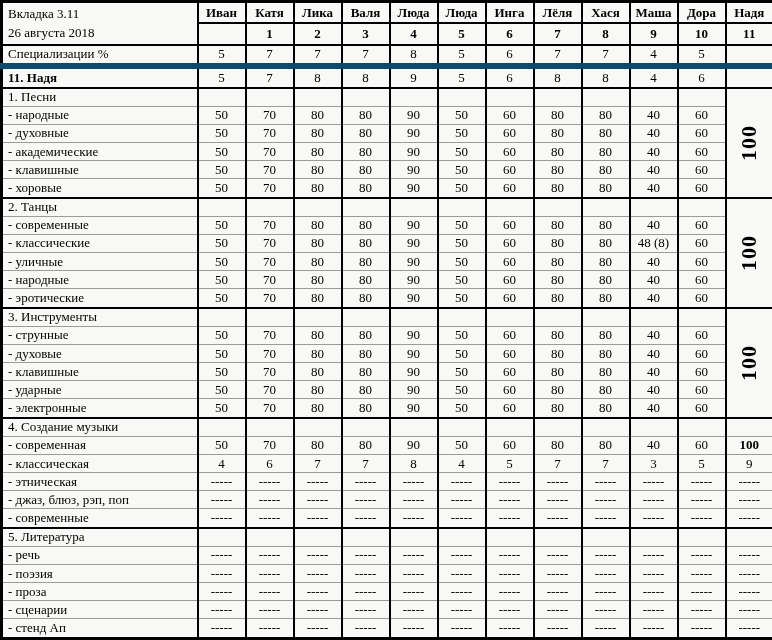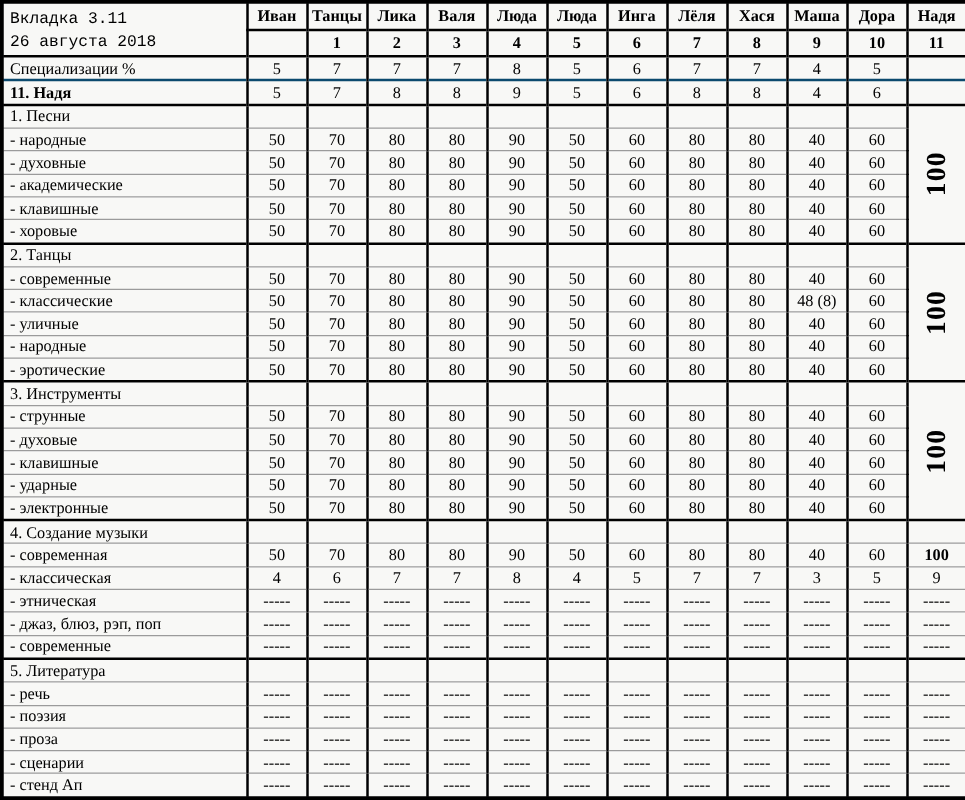--- a/index.html
+++ b/index.html
@@ -21,22 +21,22 @@
     height:15px;
     overflow:hidden;
     white-space:nowrap;
     vertical-align:middle;
   }
   td.lbl { text-align:left; padding-left:5px; }
   td.val { text-align:center; padding:0 1px; }
   .bold { font-weight:bold; }
   tr.tt td { border-top:2px solid #000; }      
   tr.tn td { border-top:1px solid #9b9b9b; }   
-  tr.tm td { border-top:2px solid #0c4a6e; }   
-  td.title-cell div { line-height:19px;font-family:Liberation Mono, monospace; }
+  tr.tm td { border-top:6px solid #0c4a6e; }   
+  td.title-cell div { line-height:19px; }
   td.nadya-merge { text-align:center; vertical-align:middle; }
   td.nadya-merge .vert {
     display:inline-block;
     transform:rotate(-90deg);
     font-weight:bold;
     font-size:22px;
     letter-spacing:1px;
   }
 </style>
 </head>
@@ -58,21 +58,21 @@
       <col style="width:48px">
       <col style="width:48px">
   </colgroup>
   <tbody id="tbody">
       <tr>
         <td class="lbl title-cell" rowspan="2">
           <div>Вкладка 3.11</div>
           <div>26 августа 2018</div>
         </td>
         <td class="val bold">Иван</td>
-        <td class="val bold">Танцы</td>
+        <td class="val bold">Катя</td>
         <td class="val bold">Лика</td>
         <td class="val bold">Валя</td>
         <td class="val bold">Люда</td>
         <td class="val bold">Люда</td>
         <td class="val bold">Инга</td>
         <td class="val bold">Лёля</td>
         <td class="val bold">Хася</td>
         <td class="val bold">Маша</td>
         <td class="val bold">Дора</td>
         <td class="val bold">Надя</td>

